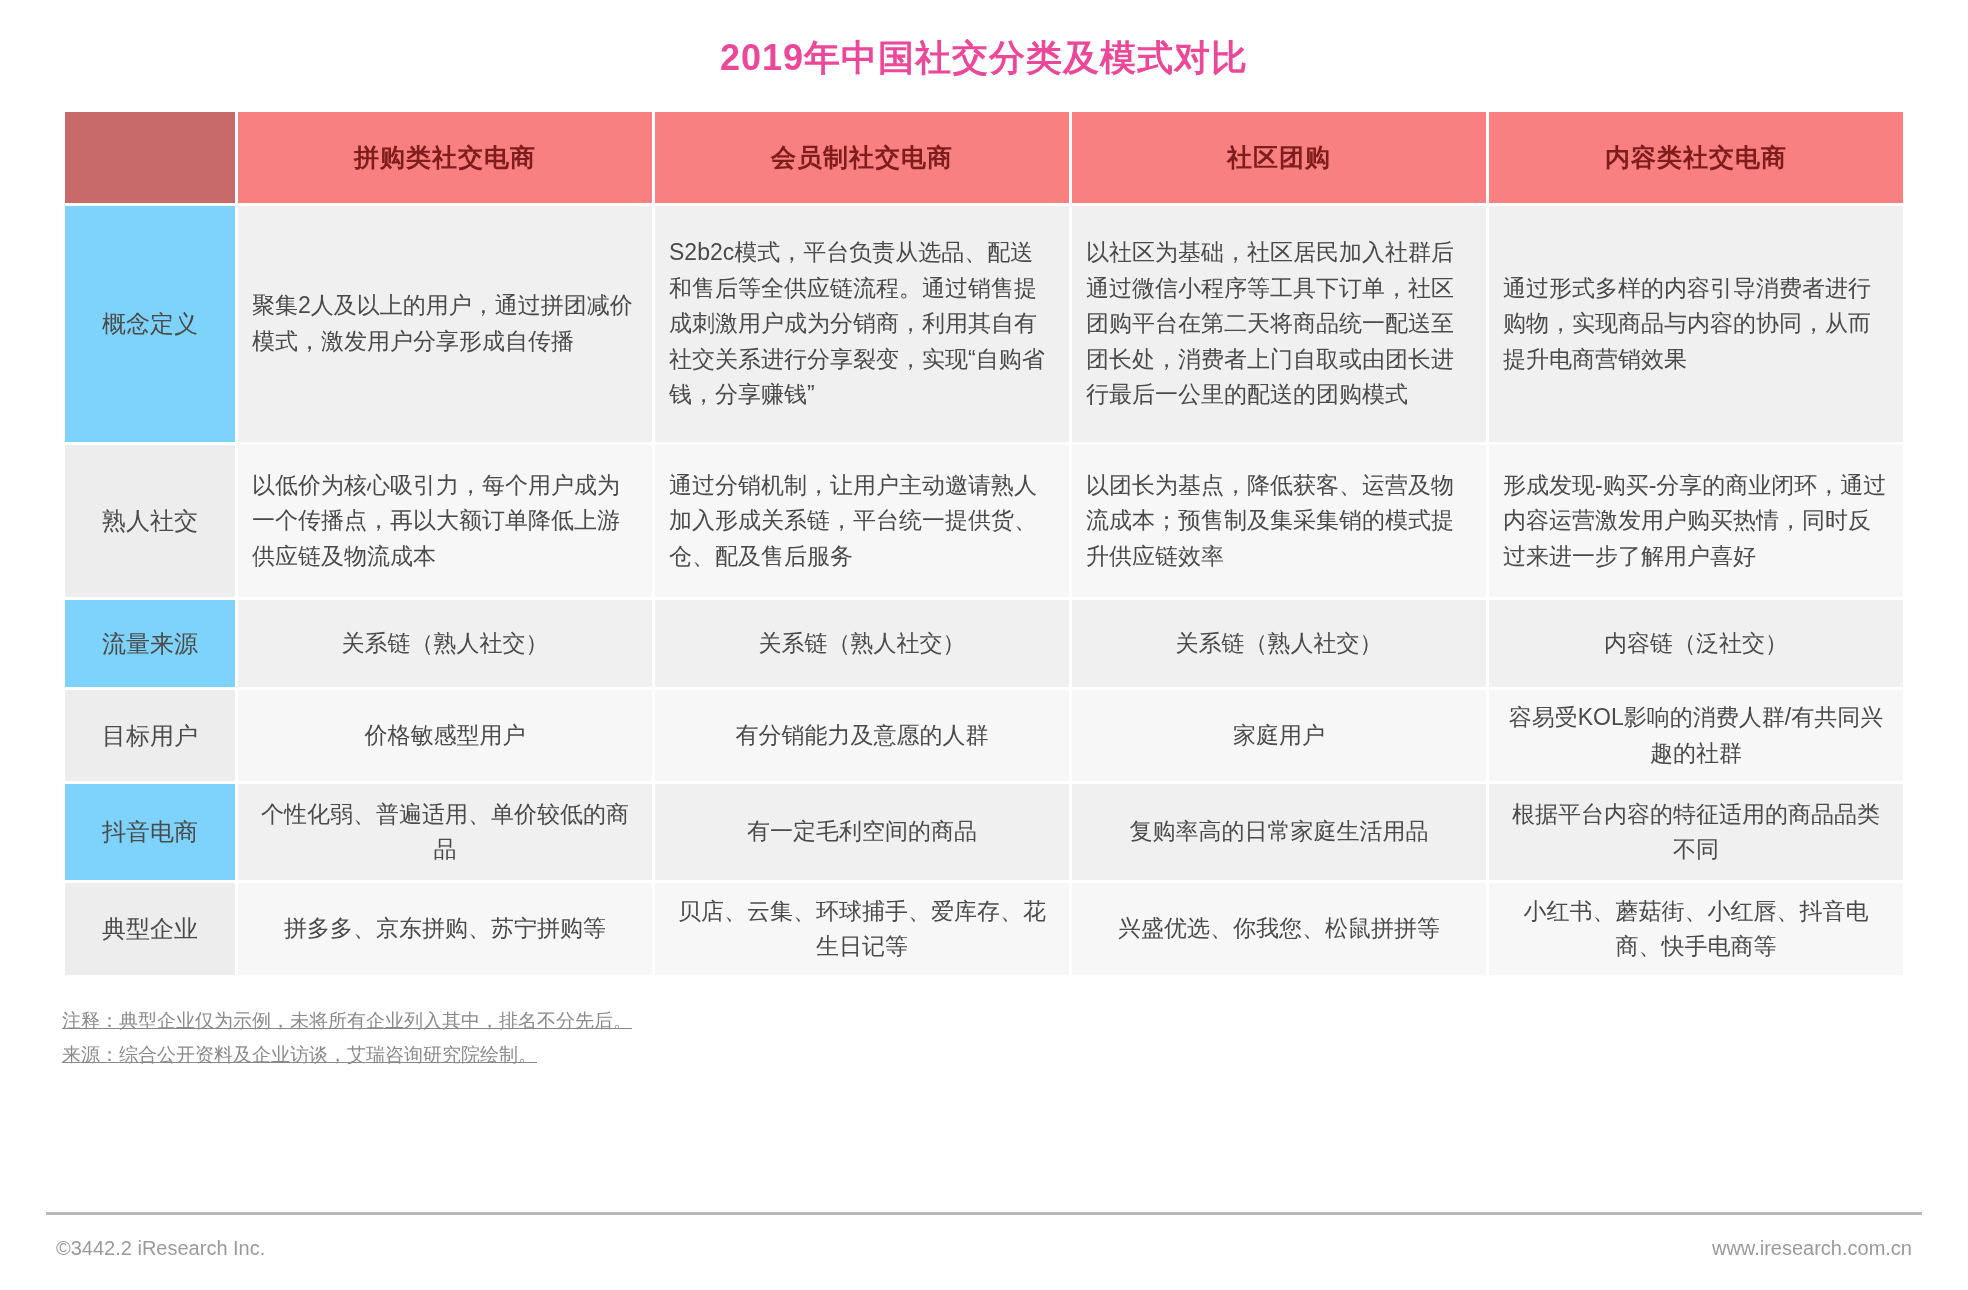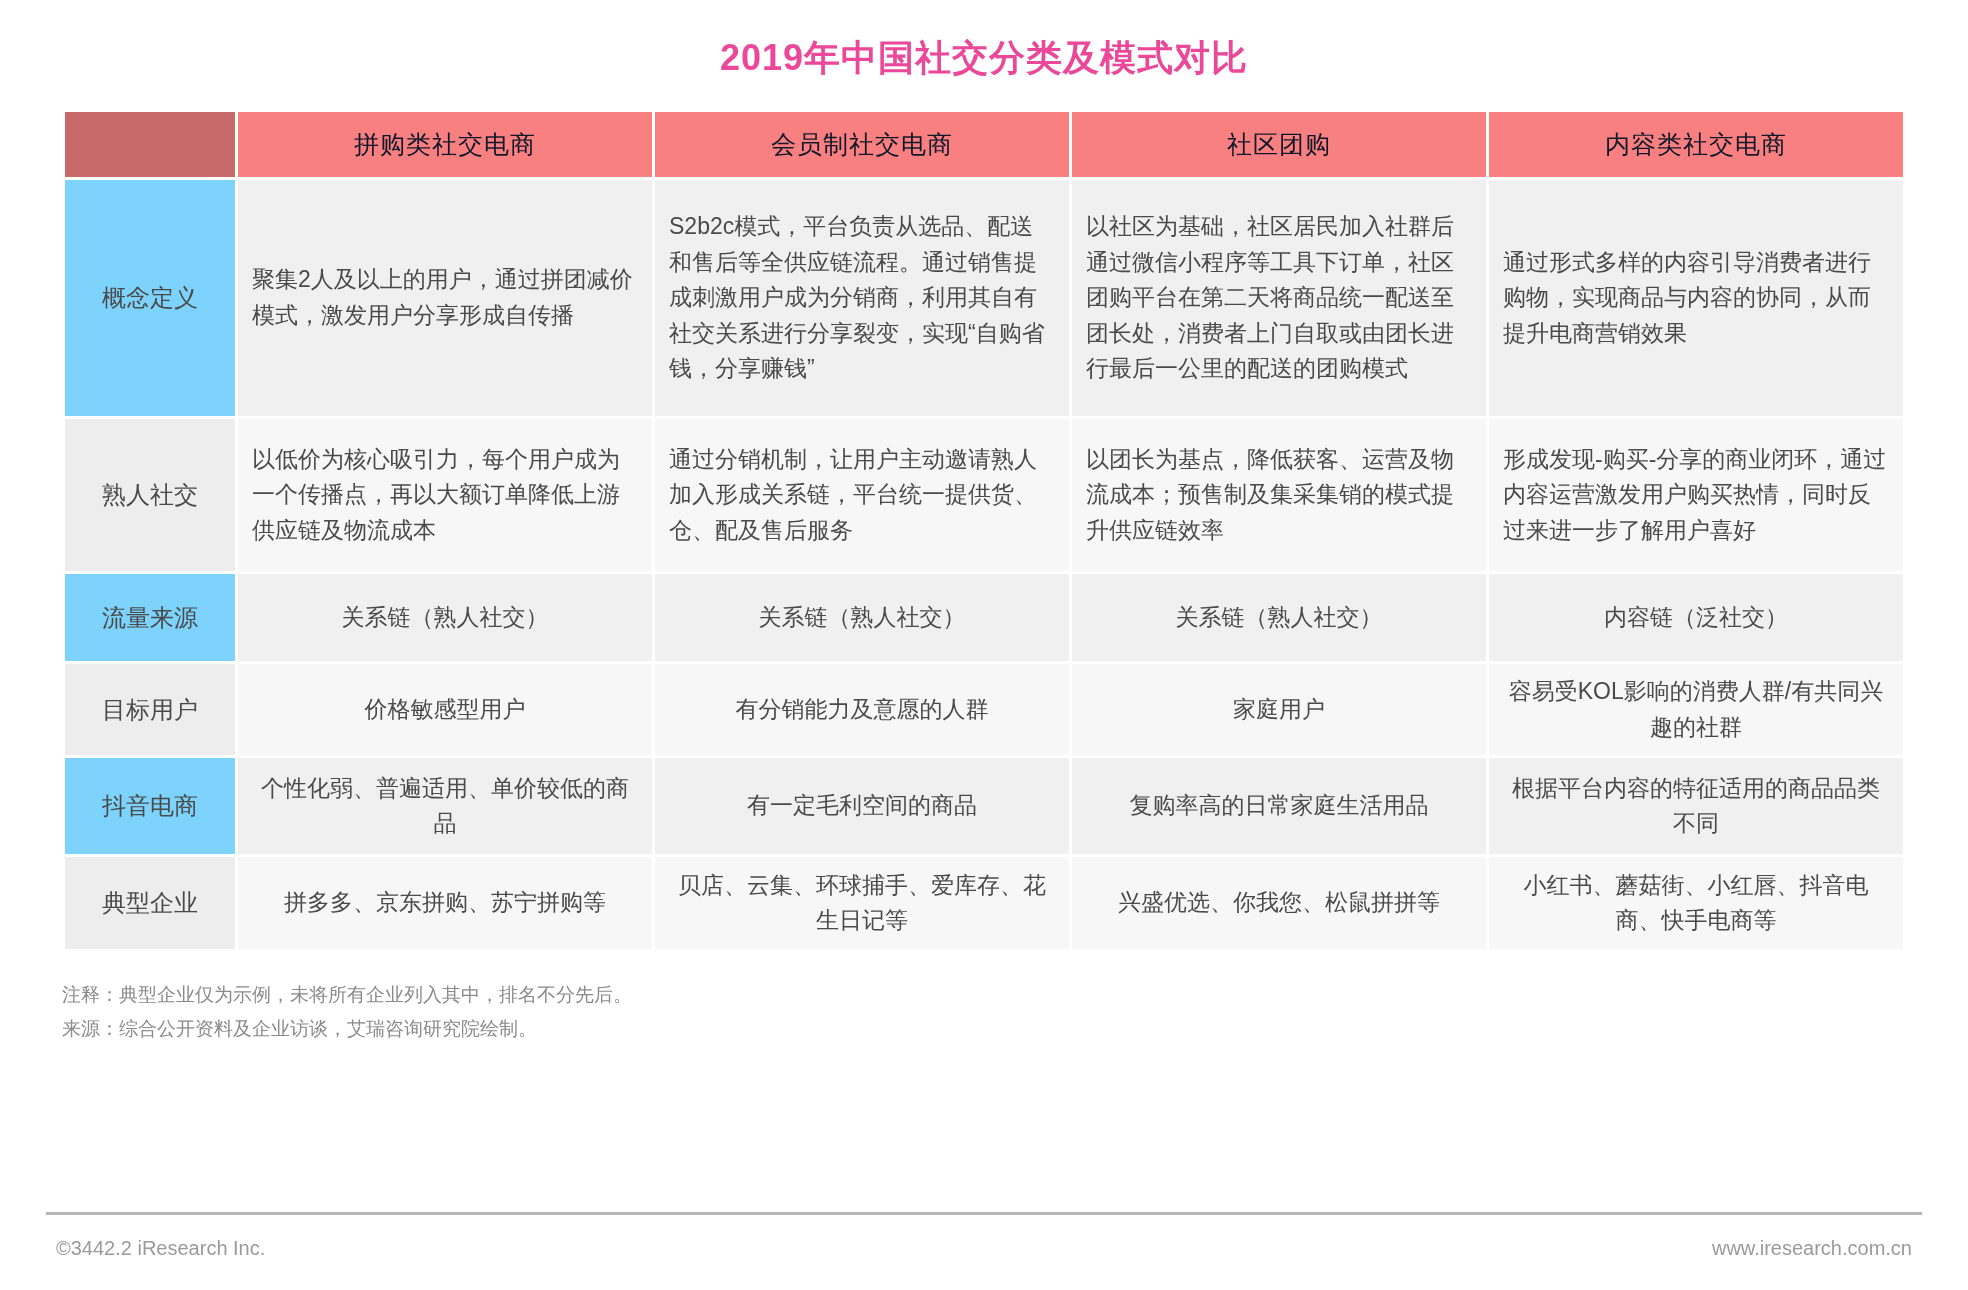--- a/index.html
+++ b/index.html
@@ -48,26 +48,26 @@
     padding: 10px 14px;
   }
 
   
   .hdr-corner {
     background: #c96a6a;
     width: 170px;
   }
   .hdr-cell {
     background: #f98080;
-    color: #0f172a;
+    color: #7f1d1d;
     font-size: 25px;
-    font-weight: normal;
+    font-weight: bold;
     text-align: center;
     letter-spacing: 1px;
-    height: 65px;
+    height: 91px;
   }
 
   
   .lbl {
     width: 170px;
     text-align: center;
     font-size: 24px;
     color: #4a4a4a;
     font-weight: normal;
   }
@@ -94,21 +94,21 @@
   tr.r-goods   td { height: 96px; }
   tr.r-company td { height: 92px; }
 
   
   .notes {
     margin: 26px 62px 0 62px;
     font-size: 19px;
     line-height: 1.75;
     color: #8a8a8a;
   }
-  .notes div { white-space: nowrap; }
+  .notes div { white-space: nowrap; text-decoration: underline; }
 
   
   .footer {
     position: absolute;
     left: 0;
     bottom: 0;
     width: 1968px;
   }
   .footer-rule {
     height: 3px;

